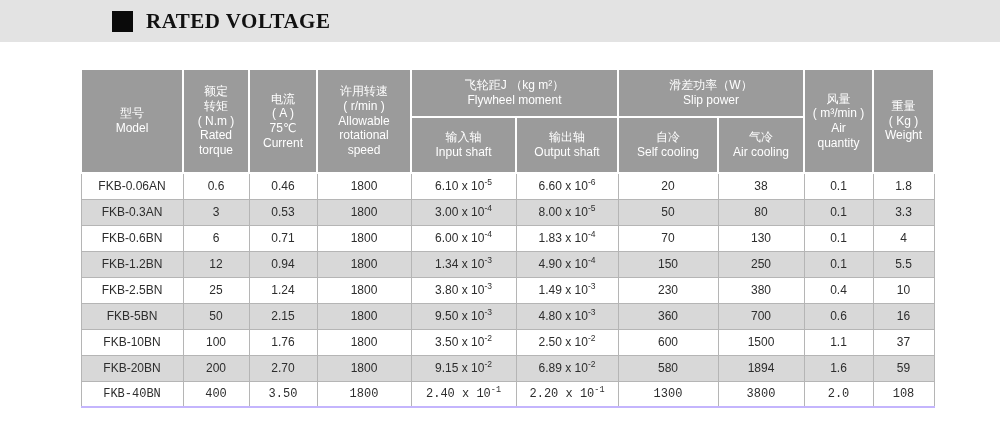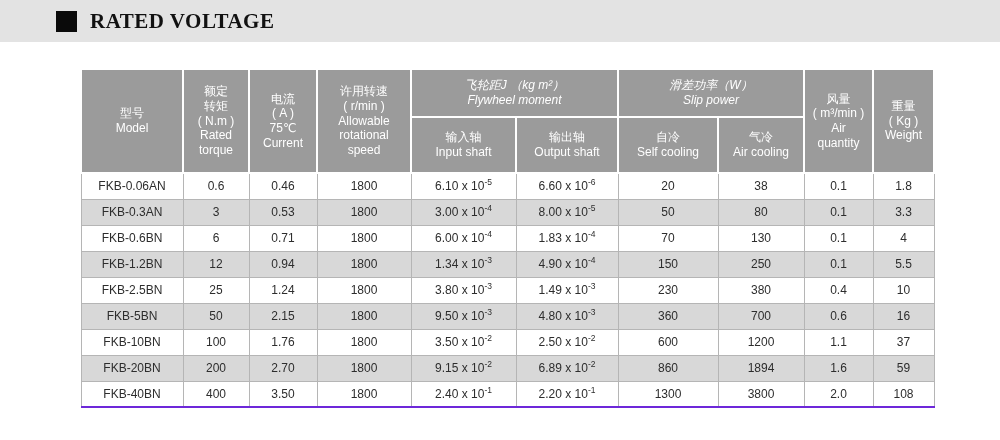--- a/index.html
+++ b/index.html
@@ -13,21 +13,21 @@
     overflow: hidden;
   }
   
   .title-band {
     position: absolute;
     left: 0; top: 0;
     width: 1000px; height: 42px;
     background: #e3e3e3;
     display: flex;
     align-items: center;
-    padding-left: 56px;
+    padding-left: 112px;
   }
   .title-square {
     width: 21px; height: 21px;
     background: #0a0a0a;
     display: inline-block;
     margin-right: 13px;
     flex: 0 0 auto;
   }
   .title-text {
     font-family: "Liberation Serif", "DejaVu Serif", serif;
@@ -52,36 +52,36 @@
     color: #ffffff;
     font-size: 12px;
     font-weight: normal;
     line-height: 1.22;
     text-align: center;
     vertical-align: middle;
     white-space: pre-line;
     border: 2px solid #ffffff;
     padding: 2px 1px;
   }
-  table.spec thead tr.group-row th.group { height: 48px; font-style: italic; }
+  table.spec thead tr.group-row th.group { height: 48px; }
   table.spec thead tr.sub-row th { height: 56px; margin-top: 8px; }
   table.spec td {
     height: 26px;
     font-size: 12px;
     color: #2d2d2d;
     text-align: center;
     vertical-align: middle;
     background: #ffffff;
     border: 1px solid #b5b5b5;
     border-top: 1px solid #c3c3c3;
     padding: 0 2px;
     white-space: nowrap;
   }
   table.spec tbody tr.alt td { background: #d8d8d8; }
-  table.spec tbody tr:last-child td { border-bottom: 2px solid #6d28d9; }
+  table.spec tbody tr:last-child td { border-bottom: 2px solid #c4b5fd; font-family: Liberation Mono, monospace; }
   table.spec td sup {
     font-size: 8.5px;
     vertical-align: super;
     line-height: 0;
   }
 </style>
 </head>
 <body>
 
 <div class="page">
@@ -220,32 +220,32 @@
             <td>16</td>
           </tr>
           <tr>
             <td>FKB-10BN</td>
             <td>100</td>
             <td>1.76</td>
             <td>1800</td>
             <td>3.50 x 10<sup>-2</sup></td>
             <td>2.50 x 10<sup>-2</sup></td>
             <td>600</td>
-            <td>1200</td>
+            <td>1500</td>
             <td>1.1</td>
             <td>37</td>
           </tr>
           <tr class="alt">
             <td>FKB-20BN</td>
             <td>200</td>
             <td>2.70</td>
             <td>1800</td>
             <td>9.15 x 10<sup>-2</sup></td>
             <td>6.89 x 10<sup>-2</sup></td>
-            <td>860</td>
+            <td>580</td>
             <td>1894</td>
             <td>1.6</td>
             <td>59</td>
           </tr>
           <tr>
             <td>FKB-40BN</td>
             <td>400</td>
             <td>3.50</td>
             <td>1800</td>
             <td>2.40 x 10<sup>-1</sup></td>

